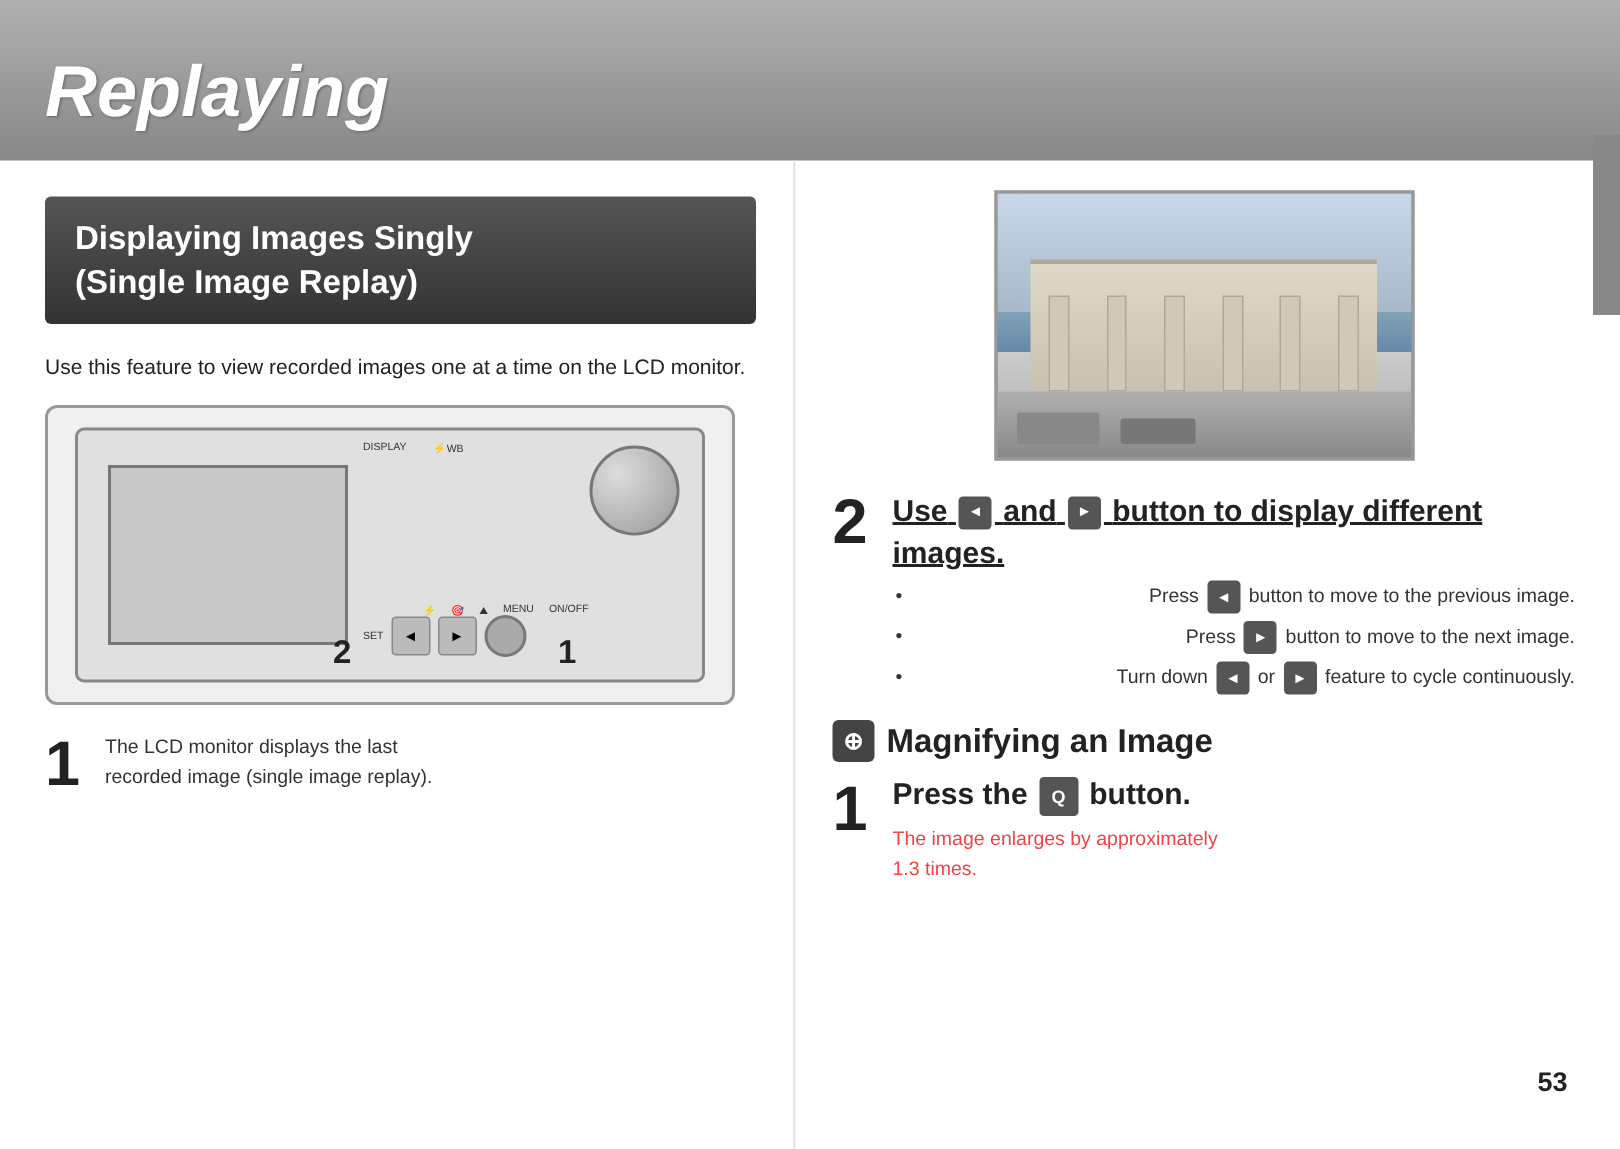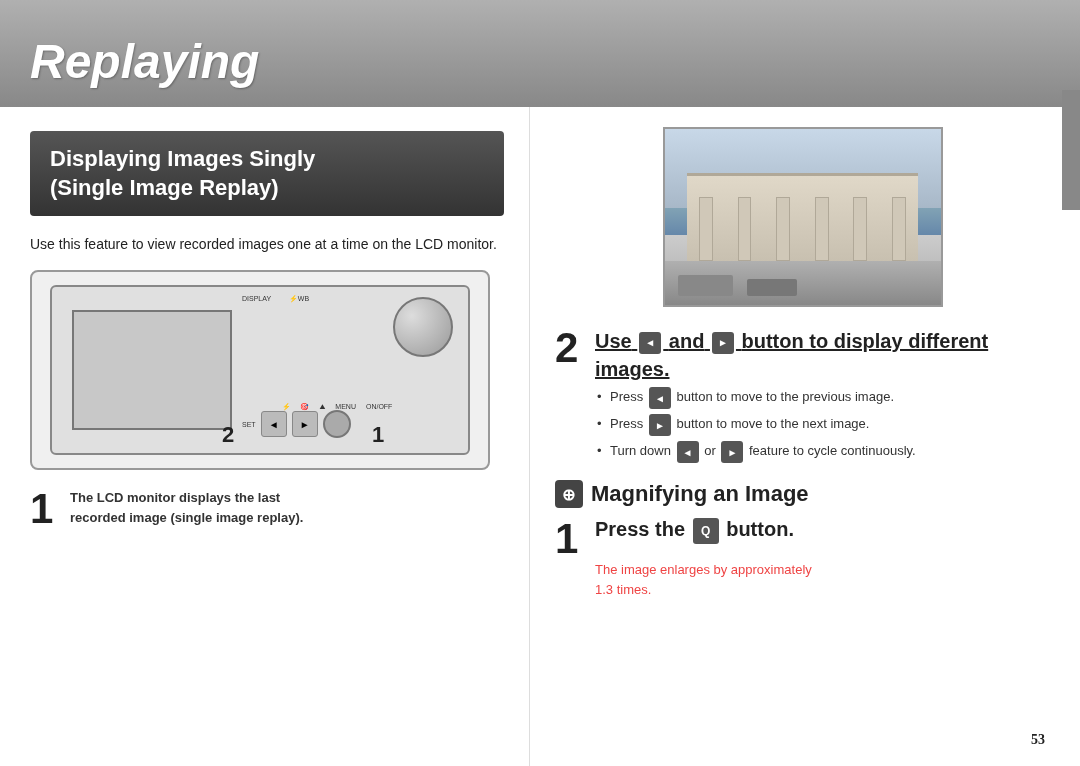--- a/index.html
+++ b/index.html
@@ -173,21 +173,20 @@
       font-size: 20px;
       font-weight: bold;
       color: #222;
       margin-bottom: 4px;
       text-decoration: underline;
     }
     .step-content p {
       font-size: 13px;
       color: #333;
       line-height: 1.5;
-      font-weight: bold;
     }
 
     
     .btn-icon {
       display: inline-flex;
       align-items: center;
       justify-content: center;
       width: 22px;
       height: 22px;
       background: #555;
@@ -264,20 +263,21 @@
       font-size: 22px;
       font-weight: bold;
       color: #222;
       margin-bottom: 8px;
       line-height: 1.4;
     }
 
     .bullet-list {
       list-style: none;
       padding: 0;
+      text-align: right;
     }
     .bullet-list li {
       font-size: 13px;
       color: #333;
       padding-left: 15px;
       position: relative;
       margin-bottom: 5px;
       line-height: 1.5;
     }
     .bullet-list li::before {
@@ -321,37 +321,36 @@
       font-weight: bold;
       color: #222;
       margin-right: 10px;
       line-height: 1;
       min-width: 30px;
     }
     .press-content h3 {
       font-size: 20px;
       font-weight: bold;
       color: #222;
-      margin-bottom: 16px;
+      margin-bottom: 5px;
     }
     .press-content p {
       font-size: 13px;
       color: #ef4444;
       line-height: 1.5;
     }
 
     
     .page-number {
       position: absolute;
-      bottom: 18px;
+      bottom: 34px;
       right: 35px;
-      font-size: 14px;
-      font-weight: bold;
-      color: #222;
-      font-family: Liberation Serif, serif;
+      font-size: 18px;
+      font-weight: bold;
+      color: #222;
     }
 
     
     .right-accent {
       position: absolute;
       right: 0;
       top: 90px;
       width: 18px;
       height: 120px;
       background: #888;

